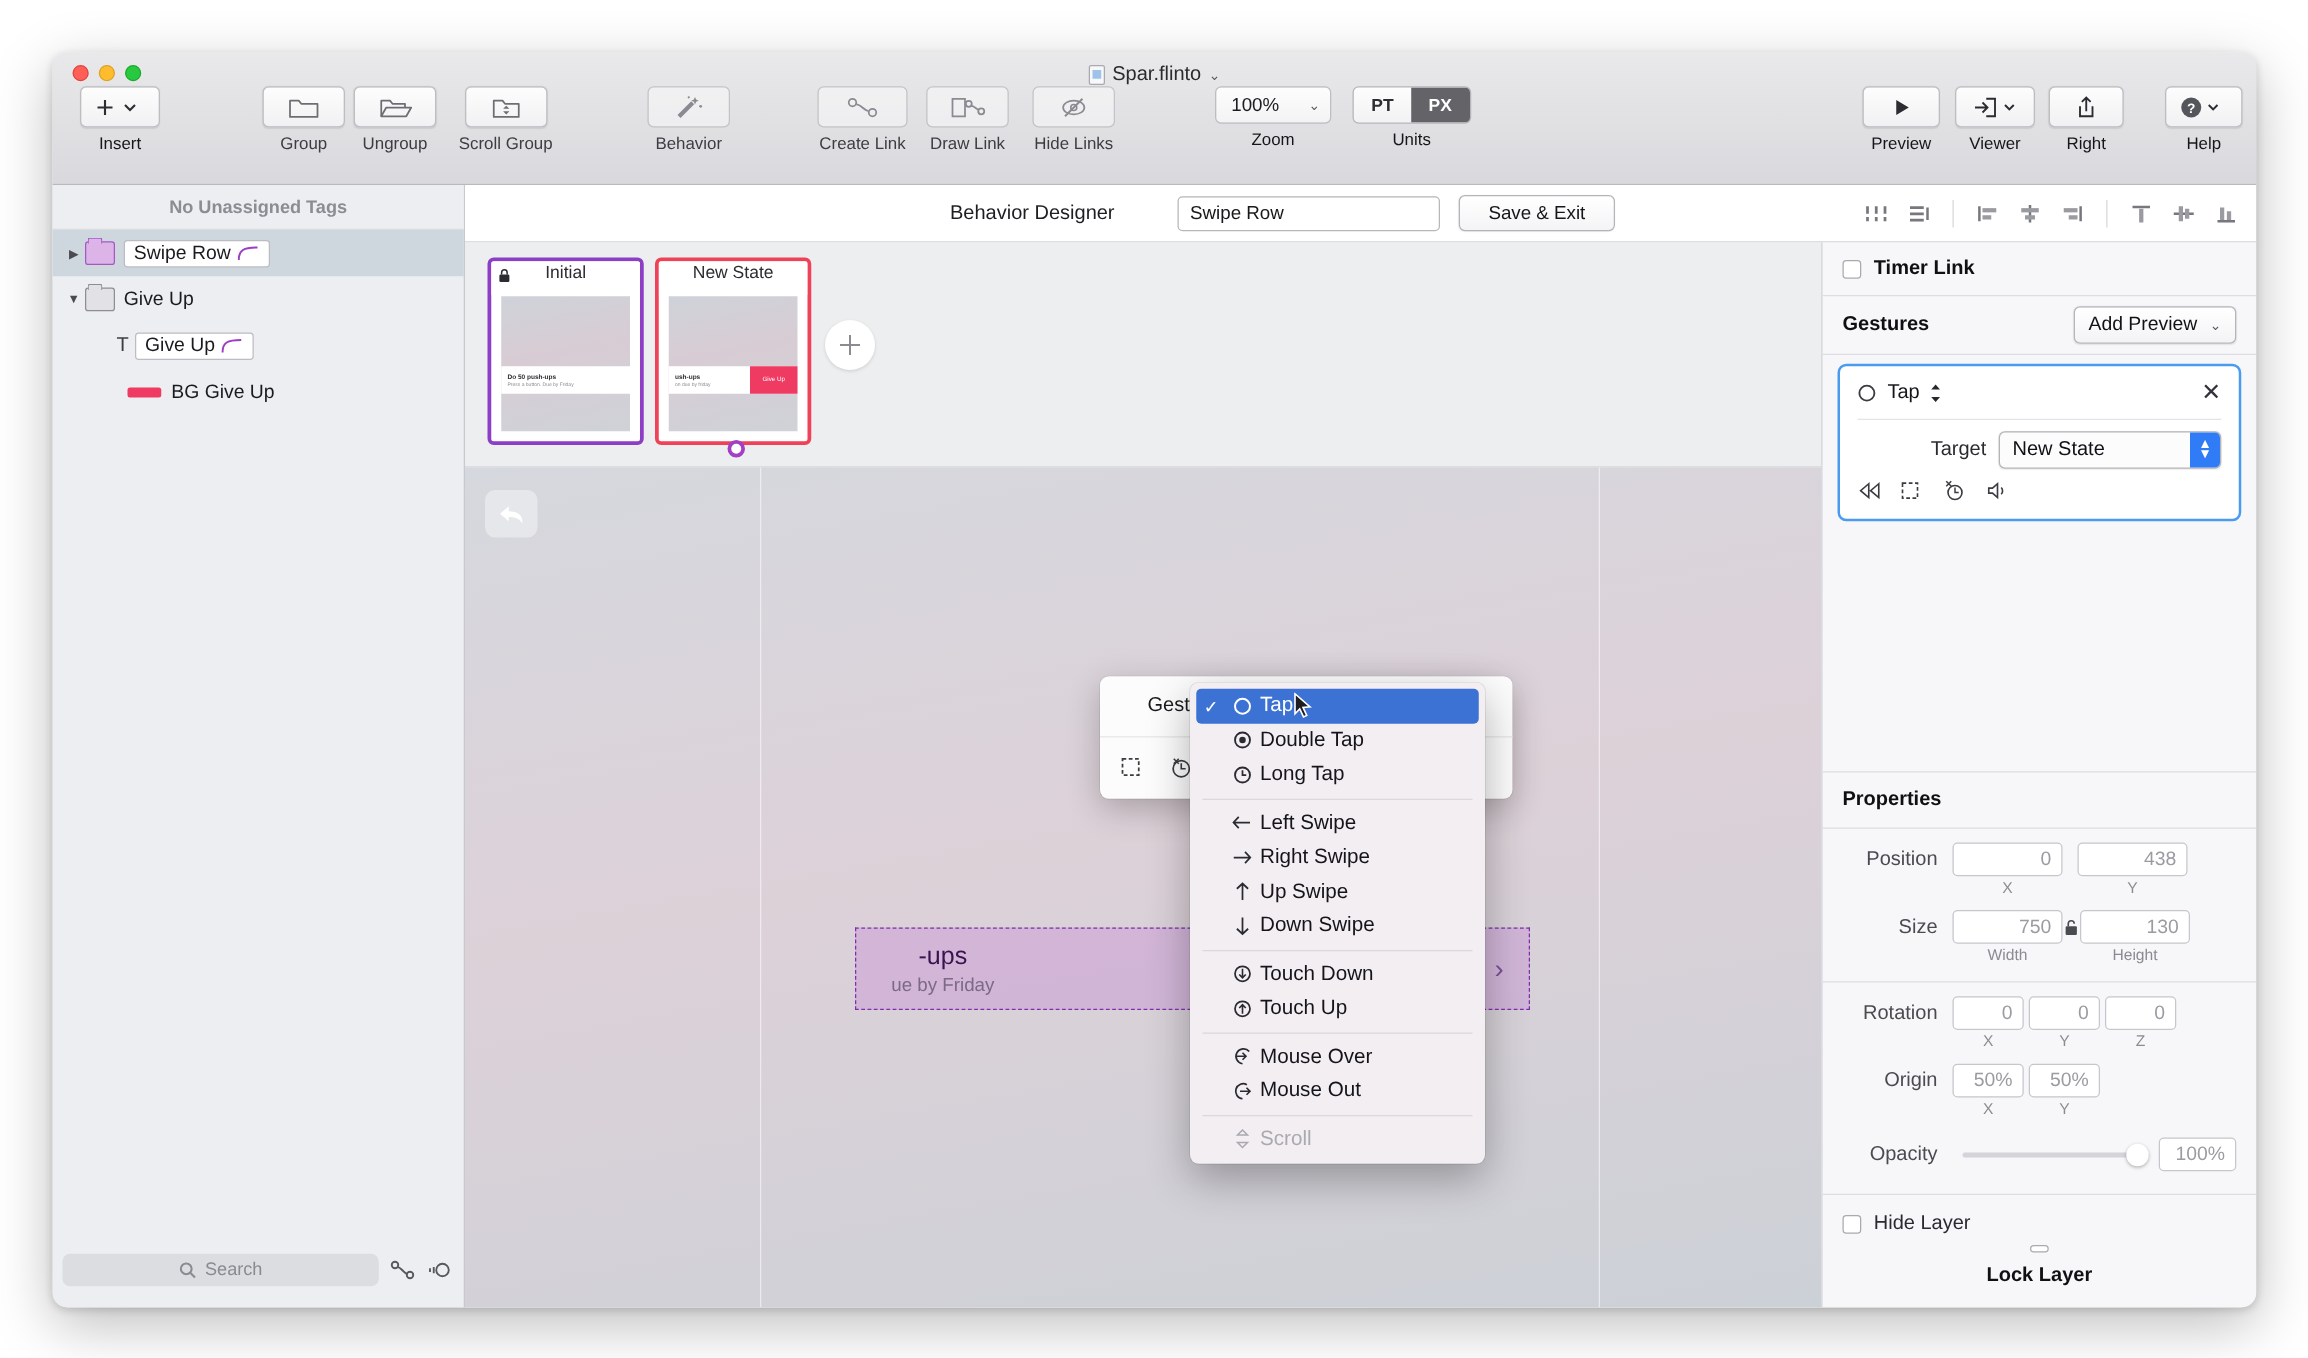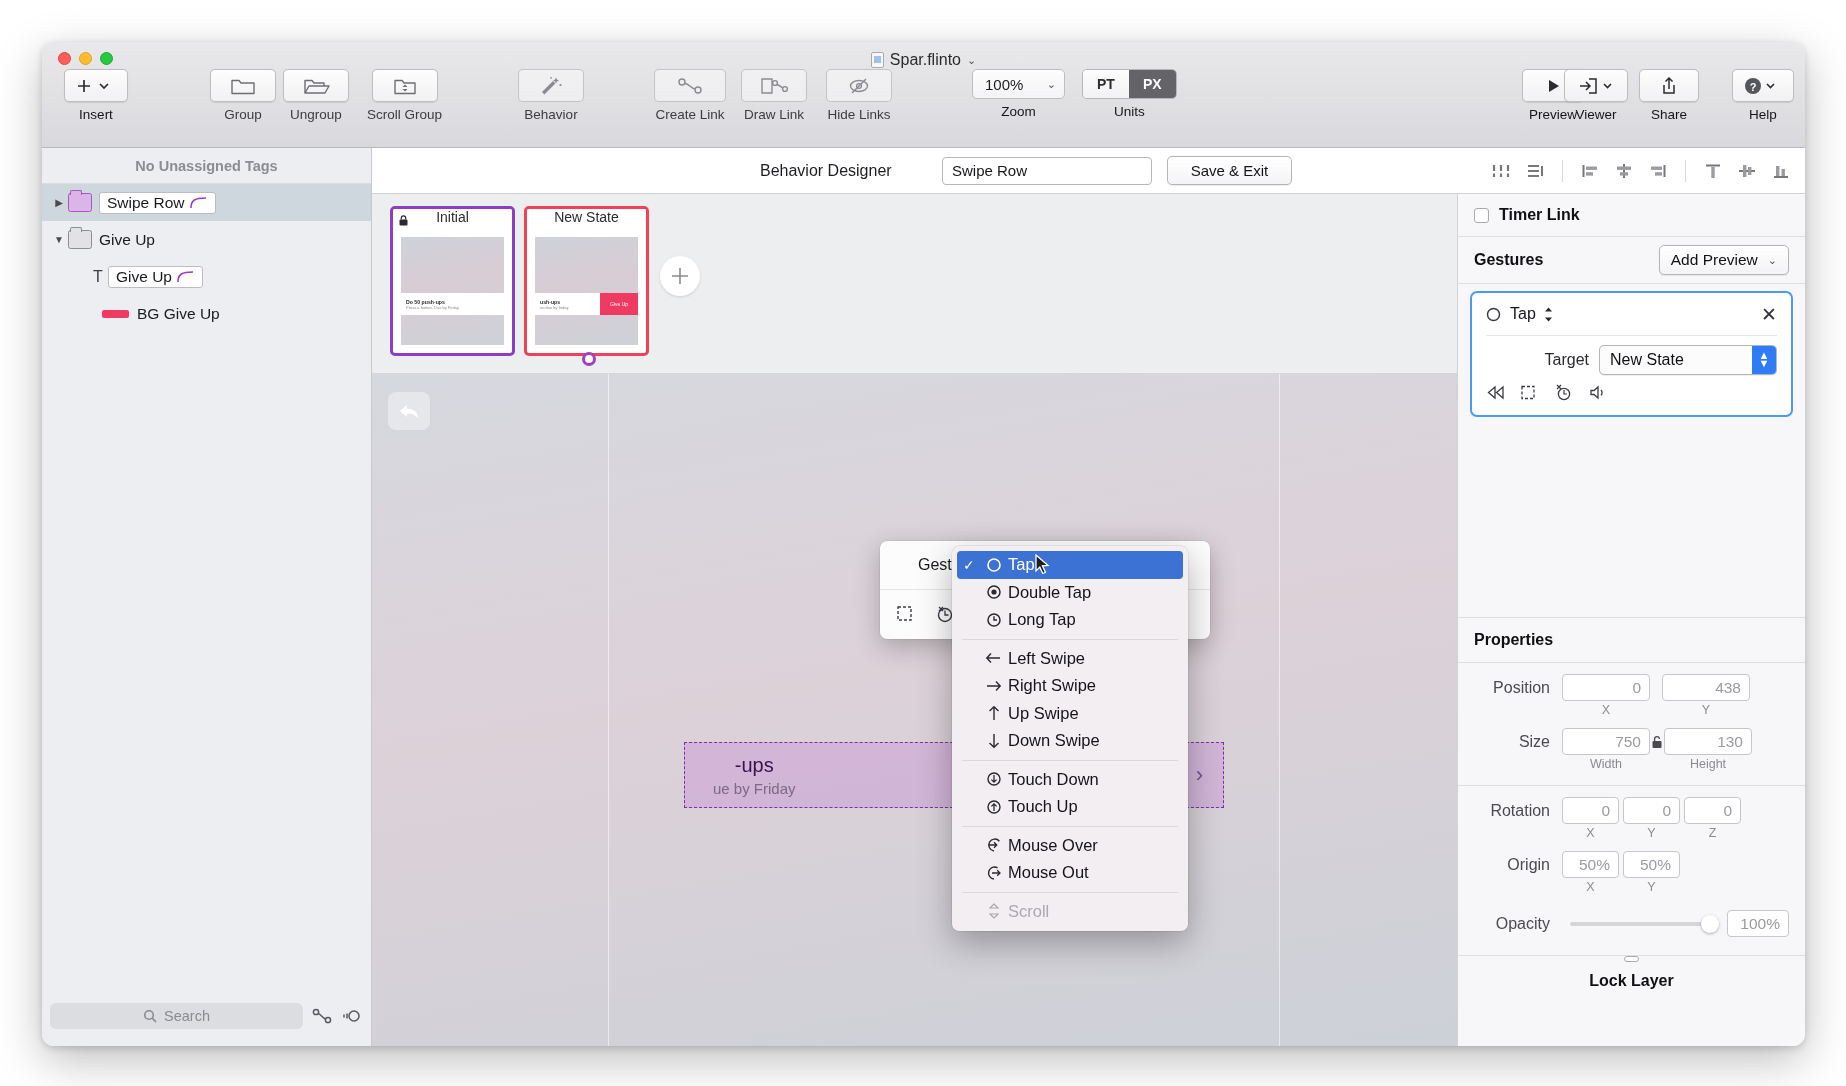--- a/index.html
+++ b/index.html
@@ -364,21 +364,21 @@
     </div>
 
     <div class="tgroup" style="left:1040px;">
       <div class="seg">
         <div class="off">PT</div>
         <div class="on">PX</div>
       </div>
       <span class="tlabel dark">Units</span>
     </div>
 
-    <div class="tgroup" style="left:1448px;margin-left:32px;">
+    <div class="tgroup" style="left:1448px;">
       <div class="tbtn" style="width:62px;">
         <svg width="20" height="18" viewBox="0 0 20 18">
           <path d="M6 3l10 6-10 6z" fill="#2b2b31"></path>
         </svg>
       </div>
       <span class="tlabel dark">Preview</span>
     </div>
 
     <div class="tgroup" style="left:1522px;">
       <div class="tbtn" style="width:64px;">
@@ -391,21 +391,21 @@
       <span class="tlabel dark">Viewer</span>
     </div>
 
     <div class="tgroup" style="left:1597px;">
       <div class="tbtn" style="width:60px;">
         <svg width="20" height="20" viewBox="0 0 20 20">
           <path d="M5 9v8h10V9" stroke="#2b2b31" stroke-width="1.5" fill="none"></path>
           <path d="M10 13V2M6.5 5.5L10 2l3.5 3.5" stroke="#2b2b31" stroke-width="1.5" fill="none"></path>
         </svg>
       </div>
-      <span class="tlabel dark">Share</span>
+      <span class="tlabel dark">Right</span>
     </div>
 
     <div class="tgroup" style="left:1690px;">
       <div class="tbtn" style="width:62px;">
         <svg width="44" height="20" viewBox="0 0 44 20">
           <circle cx="12" cy="10" r="8" fill="#55555c"></circle>
           <text x="12" y="14.5" font-size="11" font-weight="bold" fill="#fff" text-anchor="middle" font-family="Liberation Sans">?</text>
           <path d="M26 8l3.5 3.5L33 8" stroke="#2b2b31" stroke-width="1.6" fill="none"></path>
         </svg>
       </div>
@@ -876,20 +876,24 @@
     <div class="prow" style="align-items:center;margin-top:16px;">
       <div class="plabel" style="padding-top:0;">Opacity</div>
       <div class="slider">
         <div class="knob"></div>
       </div>
       <div class="field" style="width:62px;">100%</div>
     </div>
 
     <div class="secline" style="margin-top:18px;"></div>
 
+    <div class="insprow" style="height:34px;margin-top:6px;">
+      <span class="cbox"></span>
+      <span style="font-size:16px;color:#2a2a30;">Hide Layer</span>
+    </div>
     <div class="insprow" style="height:34px;flex-direction:column;">
       <span class="cbox"></span>
       <span class="bold">Lock Layer</span>
     </div>
 
   </div>
 
 </div>
 </div>
 

